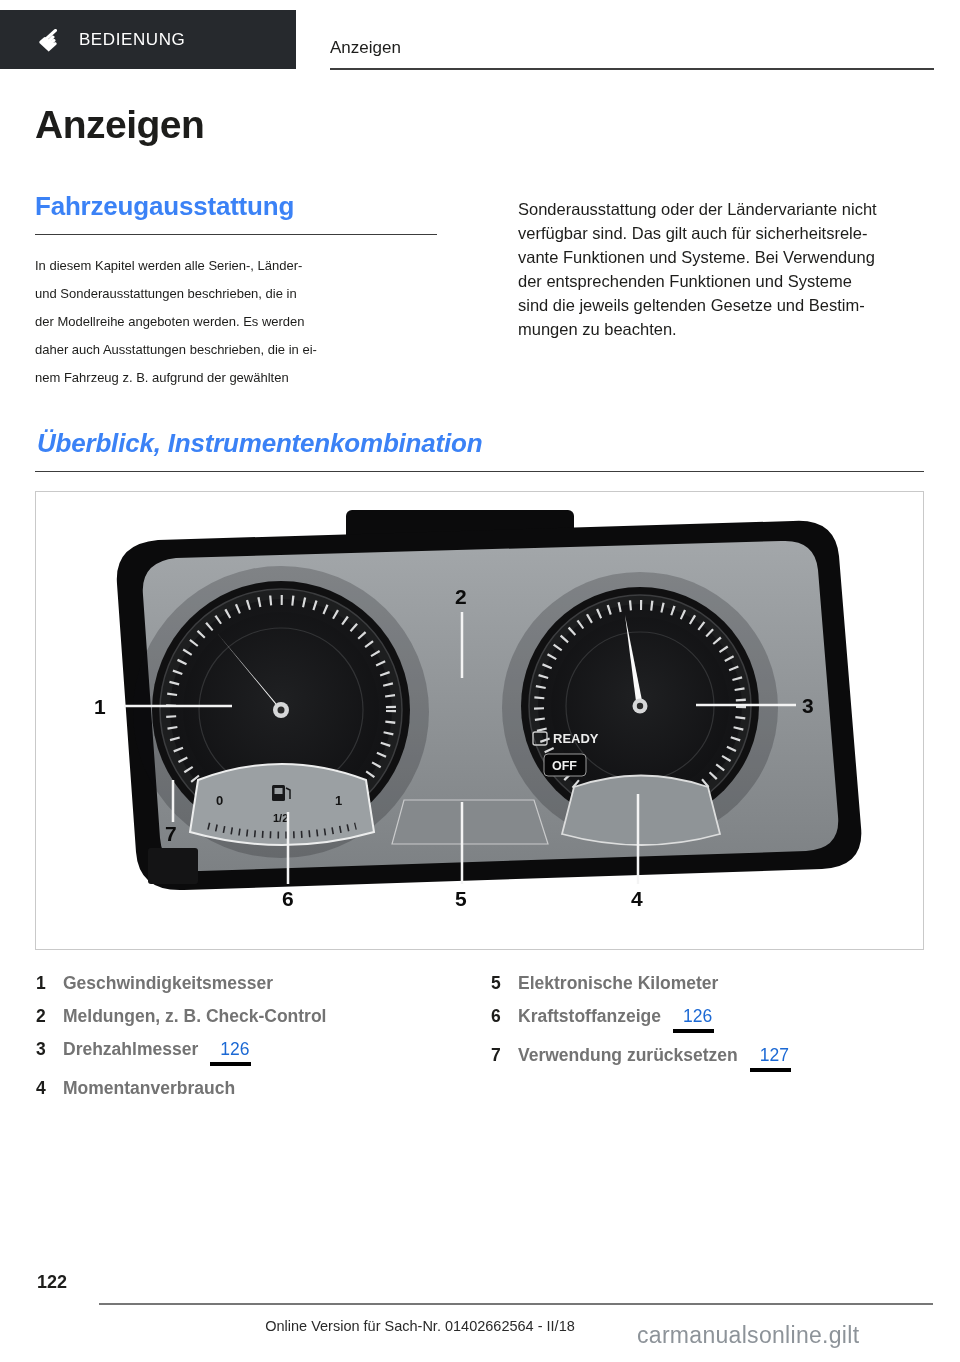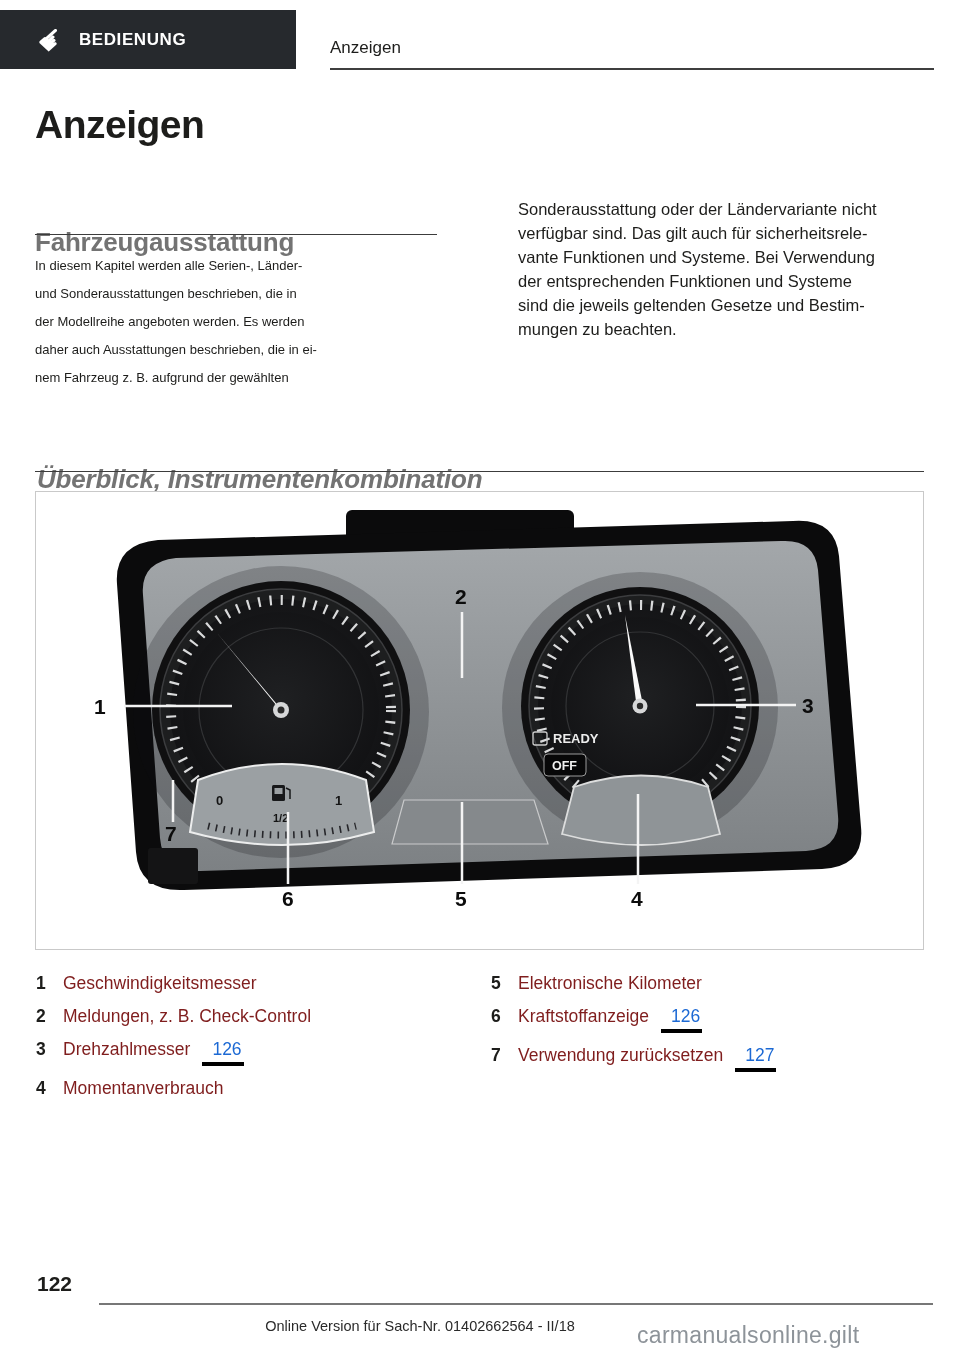--- a/index.html
+++ b/index.html
@@ -11,27 +11,27 @@
 
   
   .header-tab {
     position:absolute; left:0; top:10px; width:296px; height:59px;
     background:#26292d; display:flex; align-items:center; padding-left:38px;
   }
   .hand-icon {
     color:#ffffff; font-size:30px; line-height:1;
     transform:rotate(-42deg); display:inline-block; margin-right:14px;
   }
-  .tab-label { color:#ffffff; font-size:17px; font-weight:bold; letter-spacing:0.6px; }
+  .tab-label { color:#ffffff; font-size:17px; font-weight:normal; letter-spacing:0.6px; }
   .header-section-label { position:absolute; left:330px; top:38px; font-size:17px; color:#1d1d1b; }
   .header-rule { position:absolute; left:330px; top:68px; width:604px; height:2px; background:#3f3f3f; }
 
   
   .page-title { position:absolute; left:35px; top:103px; font-size:39px; font-weight:bold; letter-spacing:-0.5px; }
-  .h2 { color:#737373; font-size:26px; font-weight:bold; letter-spacing:-0.2px;margin-top:36px; }
+  .h2 { color:#3b82f6; font-size:26px; font-weight:bold; letter-spacing:-0.2px; }
   .sec1-h { position:absolute; left:35px; top:191px; }
   .sec1-rule { position:absolute; left:35px; top:234px; width:402px; height:1px; background:#3c3c3c; }
   .col-left  { position:absolute; left:35px;  top:252px; width:416px; font-size:13px; line-height:28px; white-space:pre-line; }
   .col-right { position:absolute; left:481px; top:197px; width:432px; font-size:16.5px; line-height:24px; white-space:pre-line;margin-left:37px; }
   .sec2-h { position:absolute; left:37px; top:428px;font-style:italic; }
   .sec2-rule { position:absolute; left:35px; top:471px; width:889px; height:1px; background:#3c3c3c; }
 
   
   .figure {
     position:absolute; left:35px; top:491px; width:889px; height:459px;
@@ -42,28 +42,28 @@
   .callout-num { font-size:21px; font-weight:bold; fill:#0c0c0c; }
   .callout-line { stroke:#f4f4f4; stroke-width:2.5; }
 
   
   .legend { position:absolute; left:36px; top:973px; width:888px; height:150px; }
   .legend-col { position:absolute; top:0; width:435px; }
   .legend-col.right { left:455px; }
   .legend-col.left { left:0; }
   .legend-row { display:flex; align-items:baseline; margin-bottom:12px; font-size:17.5px; line-height:21px; }
   .legend-num { font-weight:bold; width:27px; flex:none; }
-  .legend-label { color:#7f1d1d; }
+  .legend-label { color:#737373;font-weight:bold; }
   .pageref {
     color:#1c69d4; text-decoration:none; margin-left:12px;
     padding:0 2px 2px 10px; border-bottom:4px solid #000000; cursor:pointer;
   }
 
   
-  .page-number { position:absolute; left:37px; top:1272px; font-size:21px; font-weight:bold; }
+  .page-number { position:absolute; left:37px; top:1272px; font-size:18px; font-weight:bold; }
   .footer-rule { position:absolute; left:99px; top:1303px; width:834px; height:2px; background:#777777; }
   .footer-text { position:absolute; left:0; top:1318px; width:840px; text-align:center; font-size:14.5px; color:#2a2a2a; }
   .watermark { position:absolute; left:637px; top:1322px; font-size:23px; color:#8d9399; letter-spacing:0.3px; }
 </style>
 </head>
 <body>
 
 <div class="header-tab">
   <span class="hand-icon">☛</span>
   <span class="tab-label">BEDIENUNG</span>

